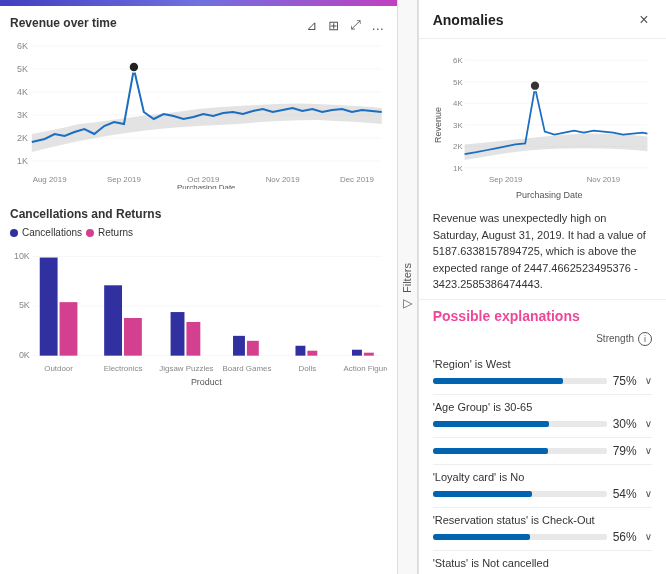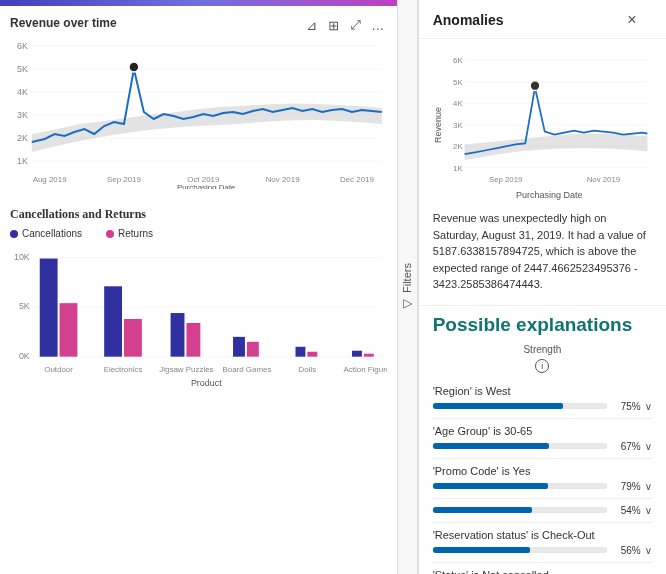--- a/index.html
+++ b/index.html
@@ -70,26 +70,25 @@
 
     .bar-section {
       padding: 8px 10px 5px 10px;
     }
 
     .bar-chart-title {
       font-size: 12px;
       font-weight: 600;
       color: #333;
       margin-bottom: 6px;
-      font-family: Liberation Serif, serif;
     }
 
     .legend {
       display: flex;
-      gap: 24px;
+      gap: 4px;
       margin-bottom: 8px;
     }
 
     .legend-item {
       display: flex;
       align-items: center;
       gap: 4px;
       font-size: 10px;
       color: #333;
     }
@@ -137,21 +136,21 @@
       display: flex;
       flex-direction: column;
       overflow-y: auto;
       border-left: 1px solid #e0e0e0;
     }
 
     .anomalies-header {
       display: flex;
       justify-content: space-between;
       align-items: center;
-      padding: 10px 24px 8px 14px;
+      padding: 10px 12px 8px 14px;
       border-bottom: 1px solid #eee;
     }
 
     .anomalies-title {
       font-size: 14px;
       font-weight: 600;
       color: #222;
     }
 
     .close-btn {
@@ -171,47 +170,46 @@
     }
 
     .a-x-title {
       text-align: center;
       font-size: 9px;
       color: #555;
       margin-bottom: 4px;
     }
 
     .anomaly-description {
-      padding: 0 14px 12px 14px;
+      padding: 0 14px 6px 14px;
       font-size: 11px;
       color: #333;
       line-height: 1.5;
       border-bottom: 1px solid #eee;
     }
 
     .possible-explanations {
       padding: 8px 14px;
     }
 
     .pe-title {
-      font-size: 19px;
+      font-size: 14px;
       font-weight: 600;
-      color: #0f766e;
+      color: #ec4899;
       margin-bottom: 8px;
     }
 
     .pe-strength-header {
       display: flex;
       justify-content: flex-end;
       align-items: center;
       gap: 4px;
       font-size: 10px;
       color: #555;
       margin-bottom: 6px;
-      flex-direction: column;
     }
 
     .info-icon {
       width: 14px;
       height: 14px;
       border-radius: 50%;
       border: 1px solid #555;
       display: flex;
       align-items: center;
       justify-content: center;
@@ -246,24 +244,24 @@
       overflow: hidden;
     }
 
     .explanation-bar-fill {
       height: 100%;
       background: #0064b1;
       border-radius: 2px;
     }
 
     .explanation-pct {
-      font-size: 10px;
+      font-size: 12px;
       color: #333;
       min-width: 28px;
-      text-align: right;
+      text-align: left;
     }
 
     .explanation-chevron {
       color: #555;
       font-size: 10px;
       cursor: pointer;
     }
 
     .explanation-row-right {
       display: flex;
@@ -444,40 +442,40 @@
       </div>
     </div>
 
     <div class="explanation-item">
       <div class="explanation-label">'Age Group' is 30-65</div>
       <div class="explanation-bar-row">
         <div class="explanation-bar-wrap">
           <div class="explanation-bar-fill" style="width:67%;"></div>
         </div>
         <div class="explanation-row-right">
-          <span class="explanation-pct">67%</span>
+          <span class="explanation-pct">30%</span>
           <span class="explanation-chevron">∨</span>
         </div>
       </div>
     </div>
 
     <div class="explanation-item">
-      <div class="explanation-label">'Promo Code' is Yes</div>
       <div class="explanation-bar-row">
         <div class="explanation-bar-wrap">
           <div class="explanation-bar-fill" style="width:66%;"></div>
         </div>
         <div class="explanation-row-right">
           <span class="explanation-pct">79%</span>
           <span class="explanation-chevron">∨</span>
         </div>
       </div>
     </div>
 
     <div class="explanation-item">
+      <div class="explanation-label">'Loyalty card' is No</div>
       <div class="explanation-bar-row">
         <div class="explanation-bar-wrap">
           <div class="explanation-bar-fill" style="width:57%;"></div>
         </div>
         <div class="explanation-row-right">
           <span class="explanation-pct">54%</span>
           <span class="explanation-chevron">∨</span>
         </div>
       </div>
     </div>

